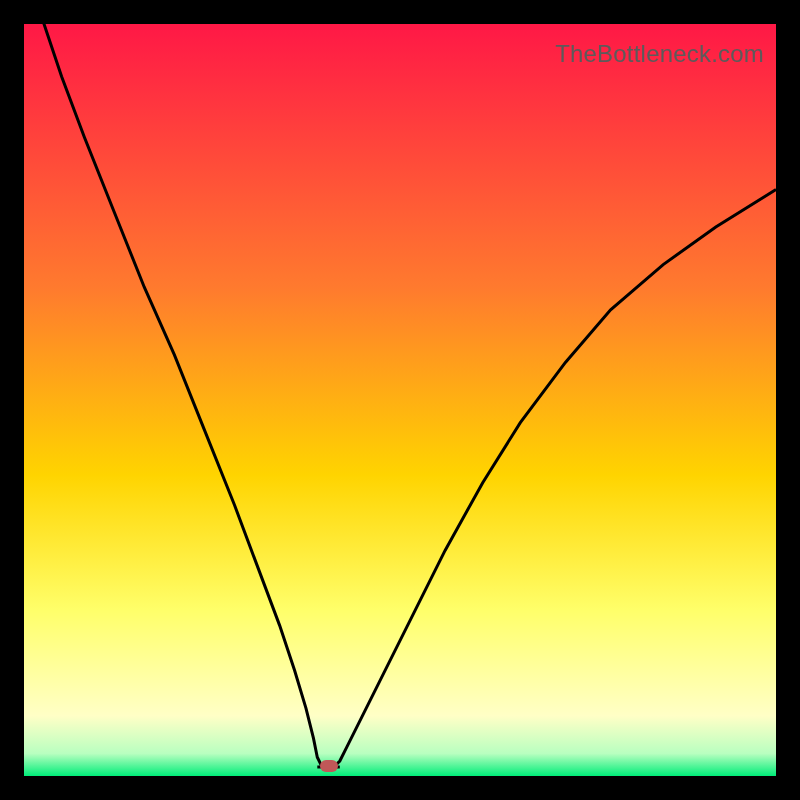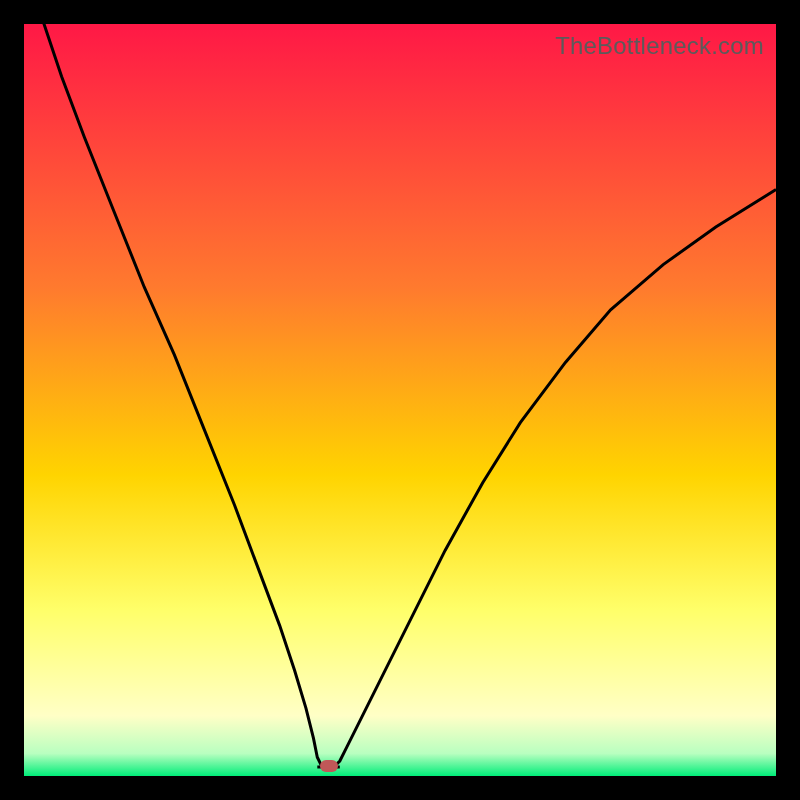--- a/index.html
+++ b/index.html
@@ -17,21 +17,21 @@
     width: 752px;
     height: 752px;
     overflow: hidden;
   }
   .gradient {
     position: absolute;
     left: 0; top: 0; width: 100%; height: 100%;
   }
   .watermark {
     position: absolute;
-    top: 8px;
+    top: 16px;
     right: 12px;
     font-family: Arial, Helvetica, sans-serif;
     font-size: 24px;
     font-weight: 500;
     color: #5b5b5b;
     letter-spacing: 0.2px;
   }
   .curve {
     position: absolute;
     left: 0; top: 0; width: 100%; height: 100%;

